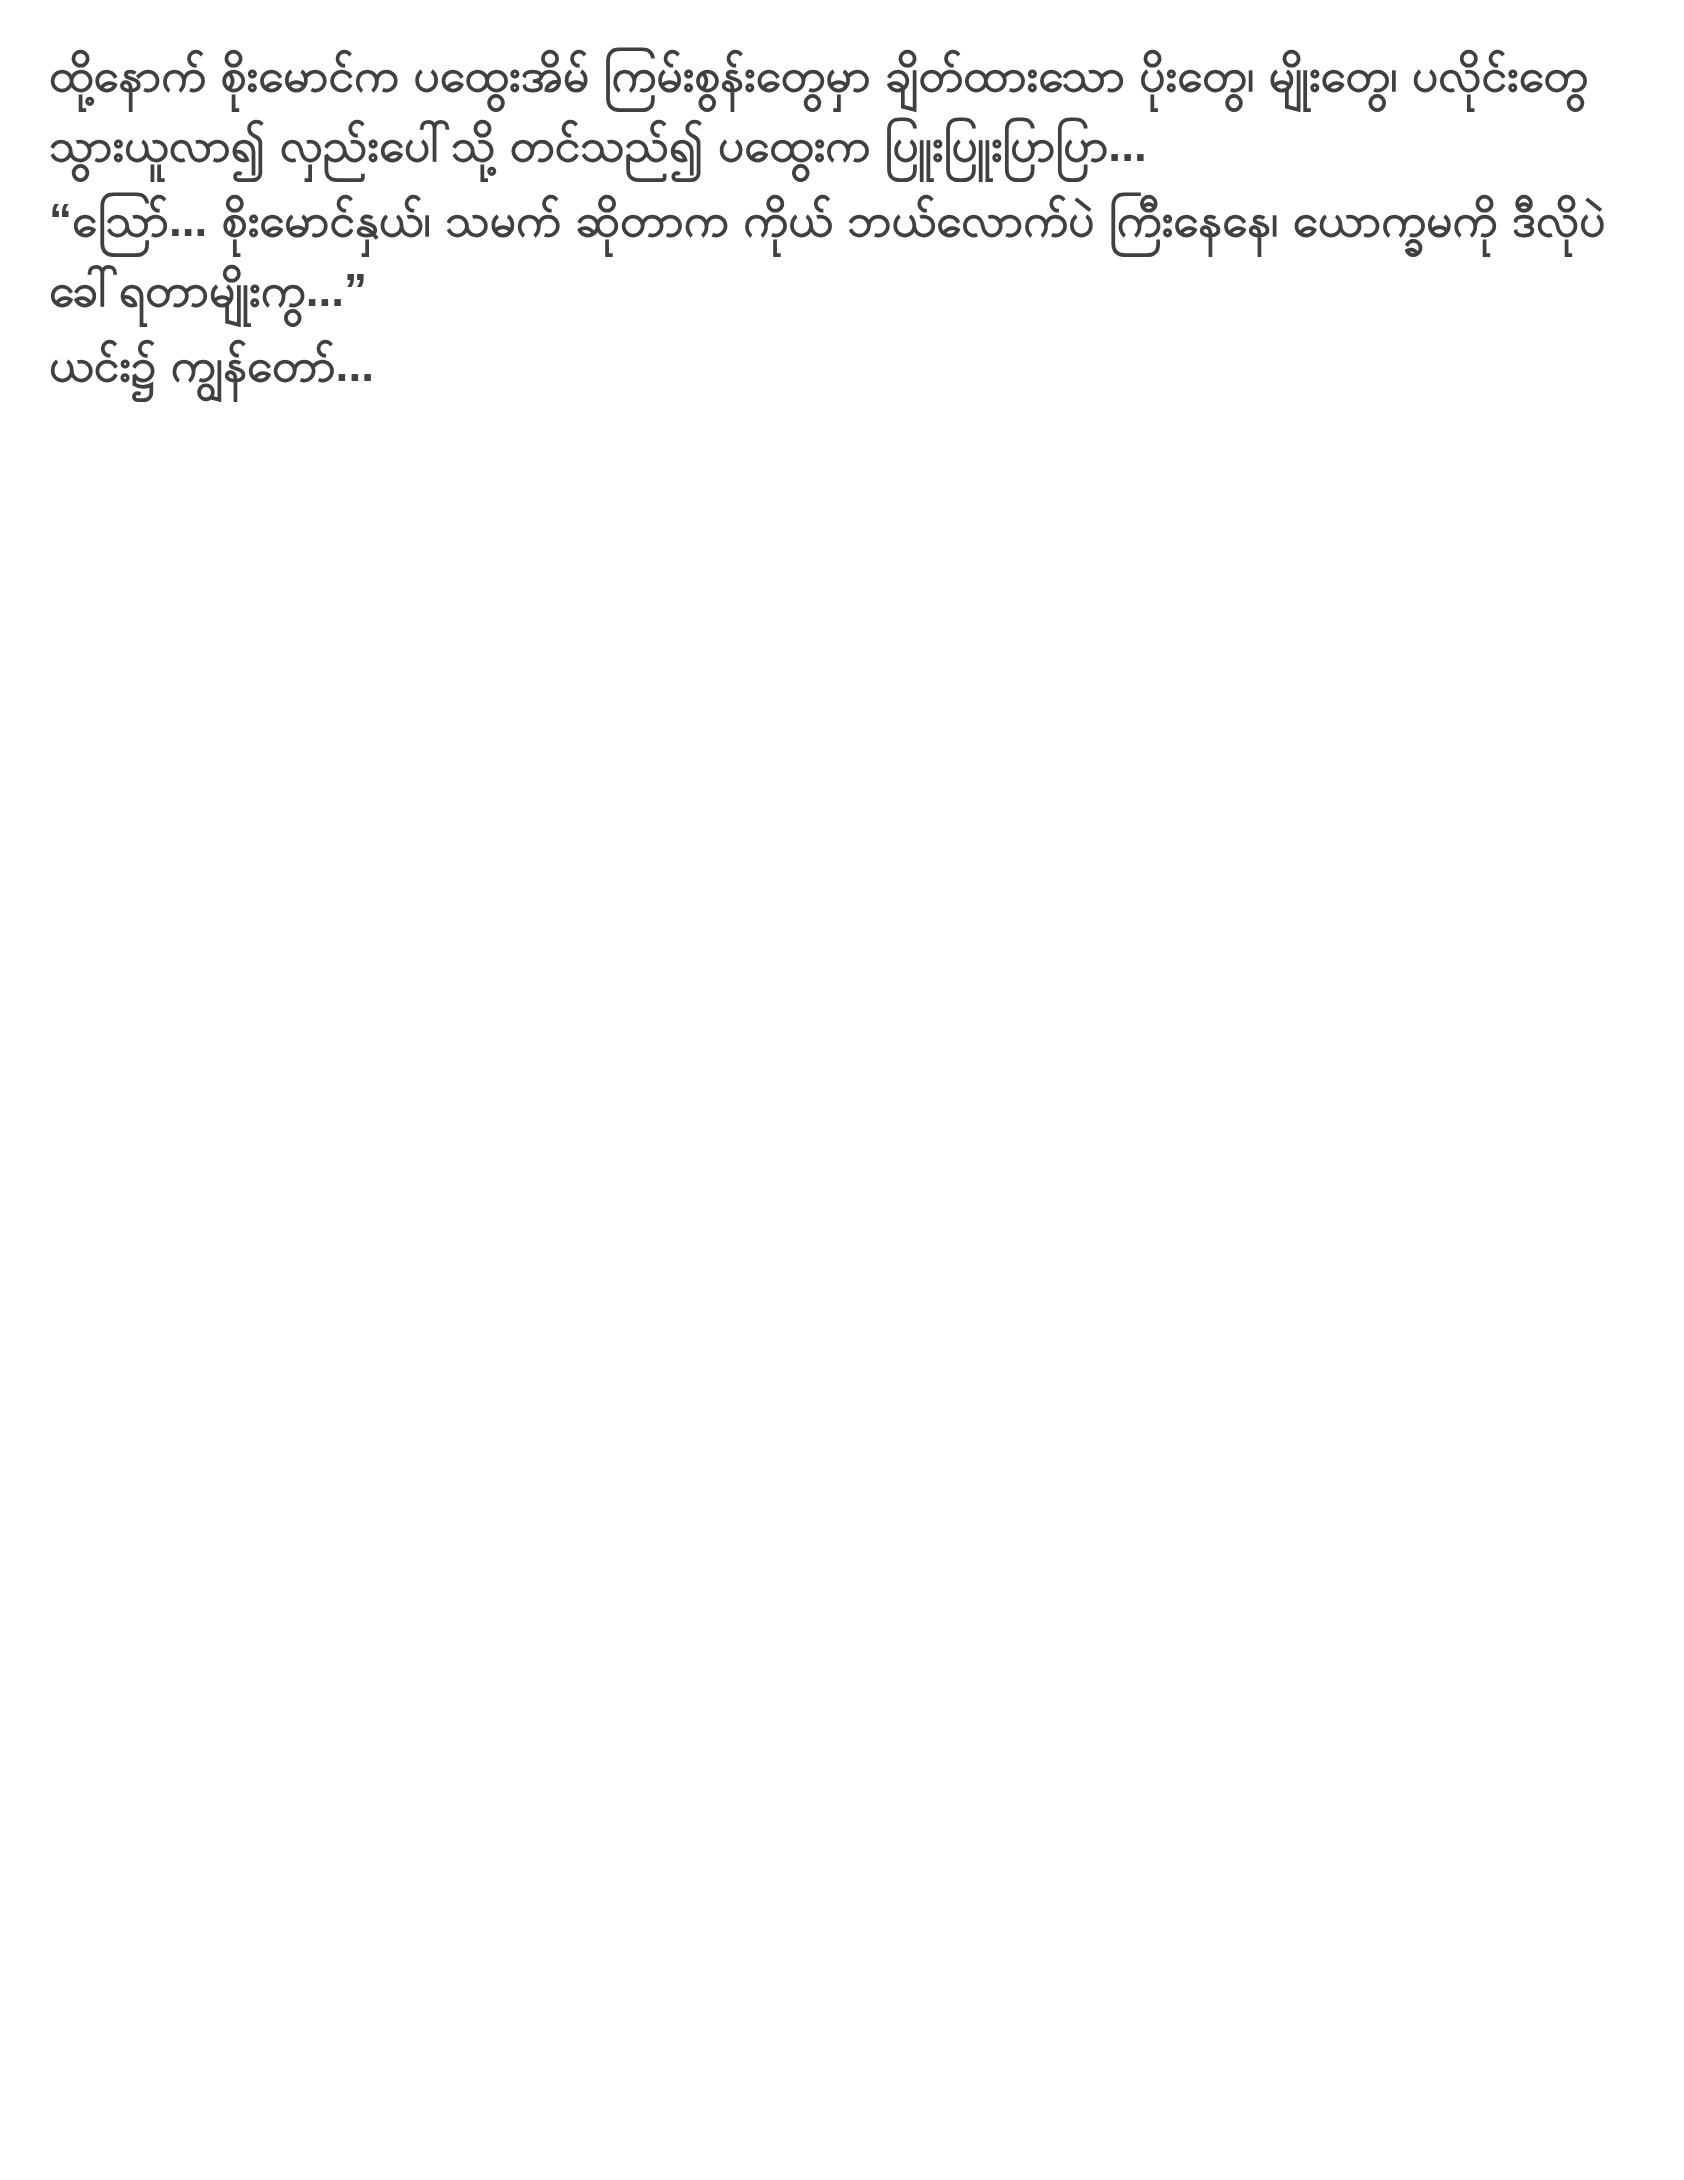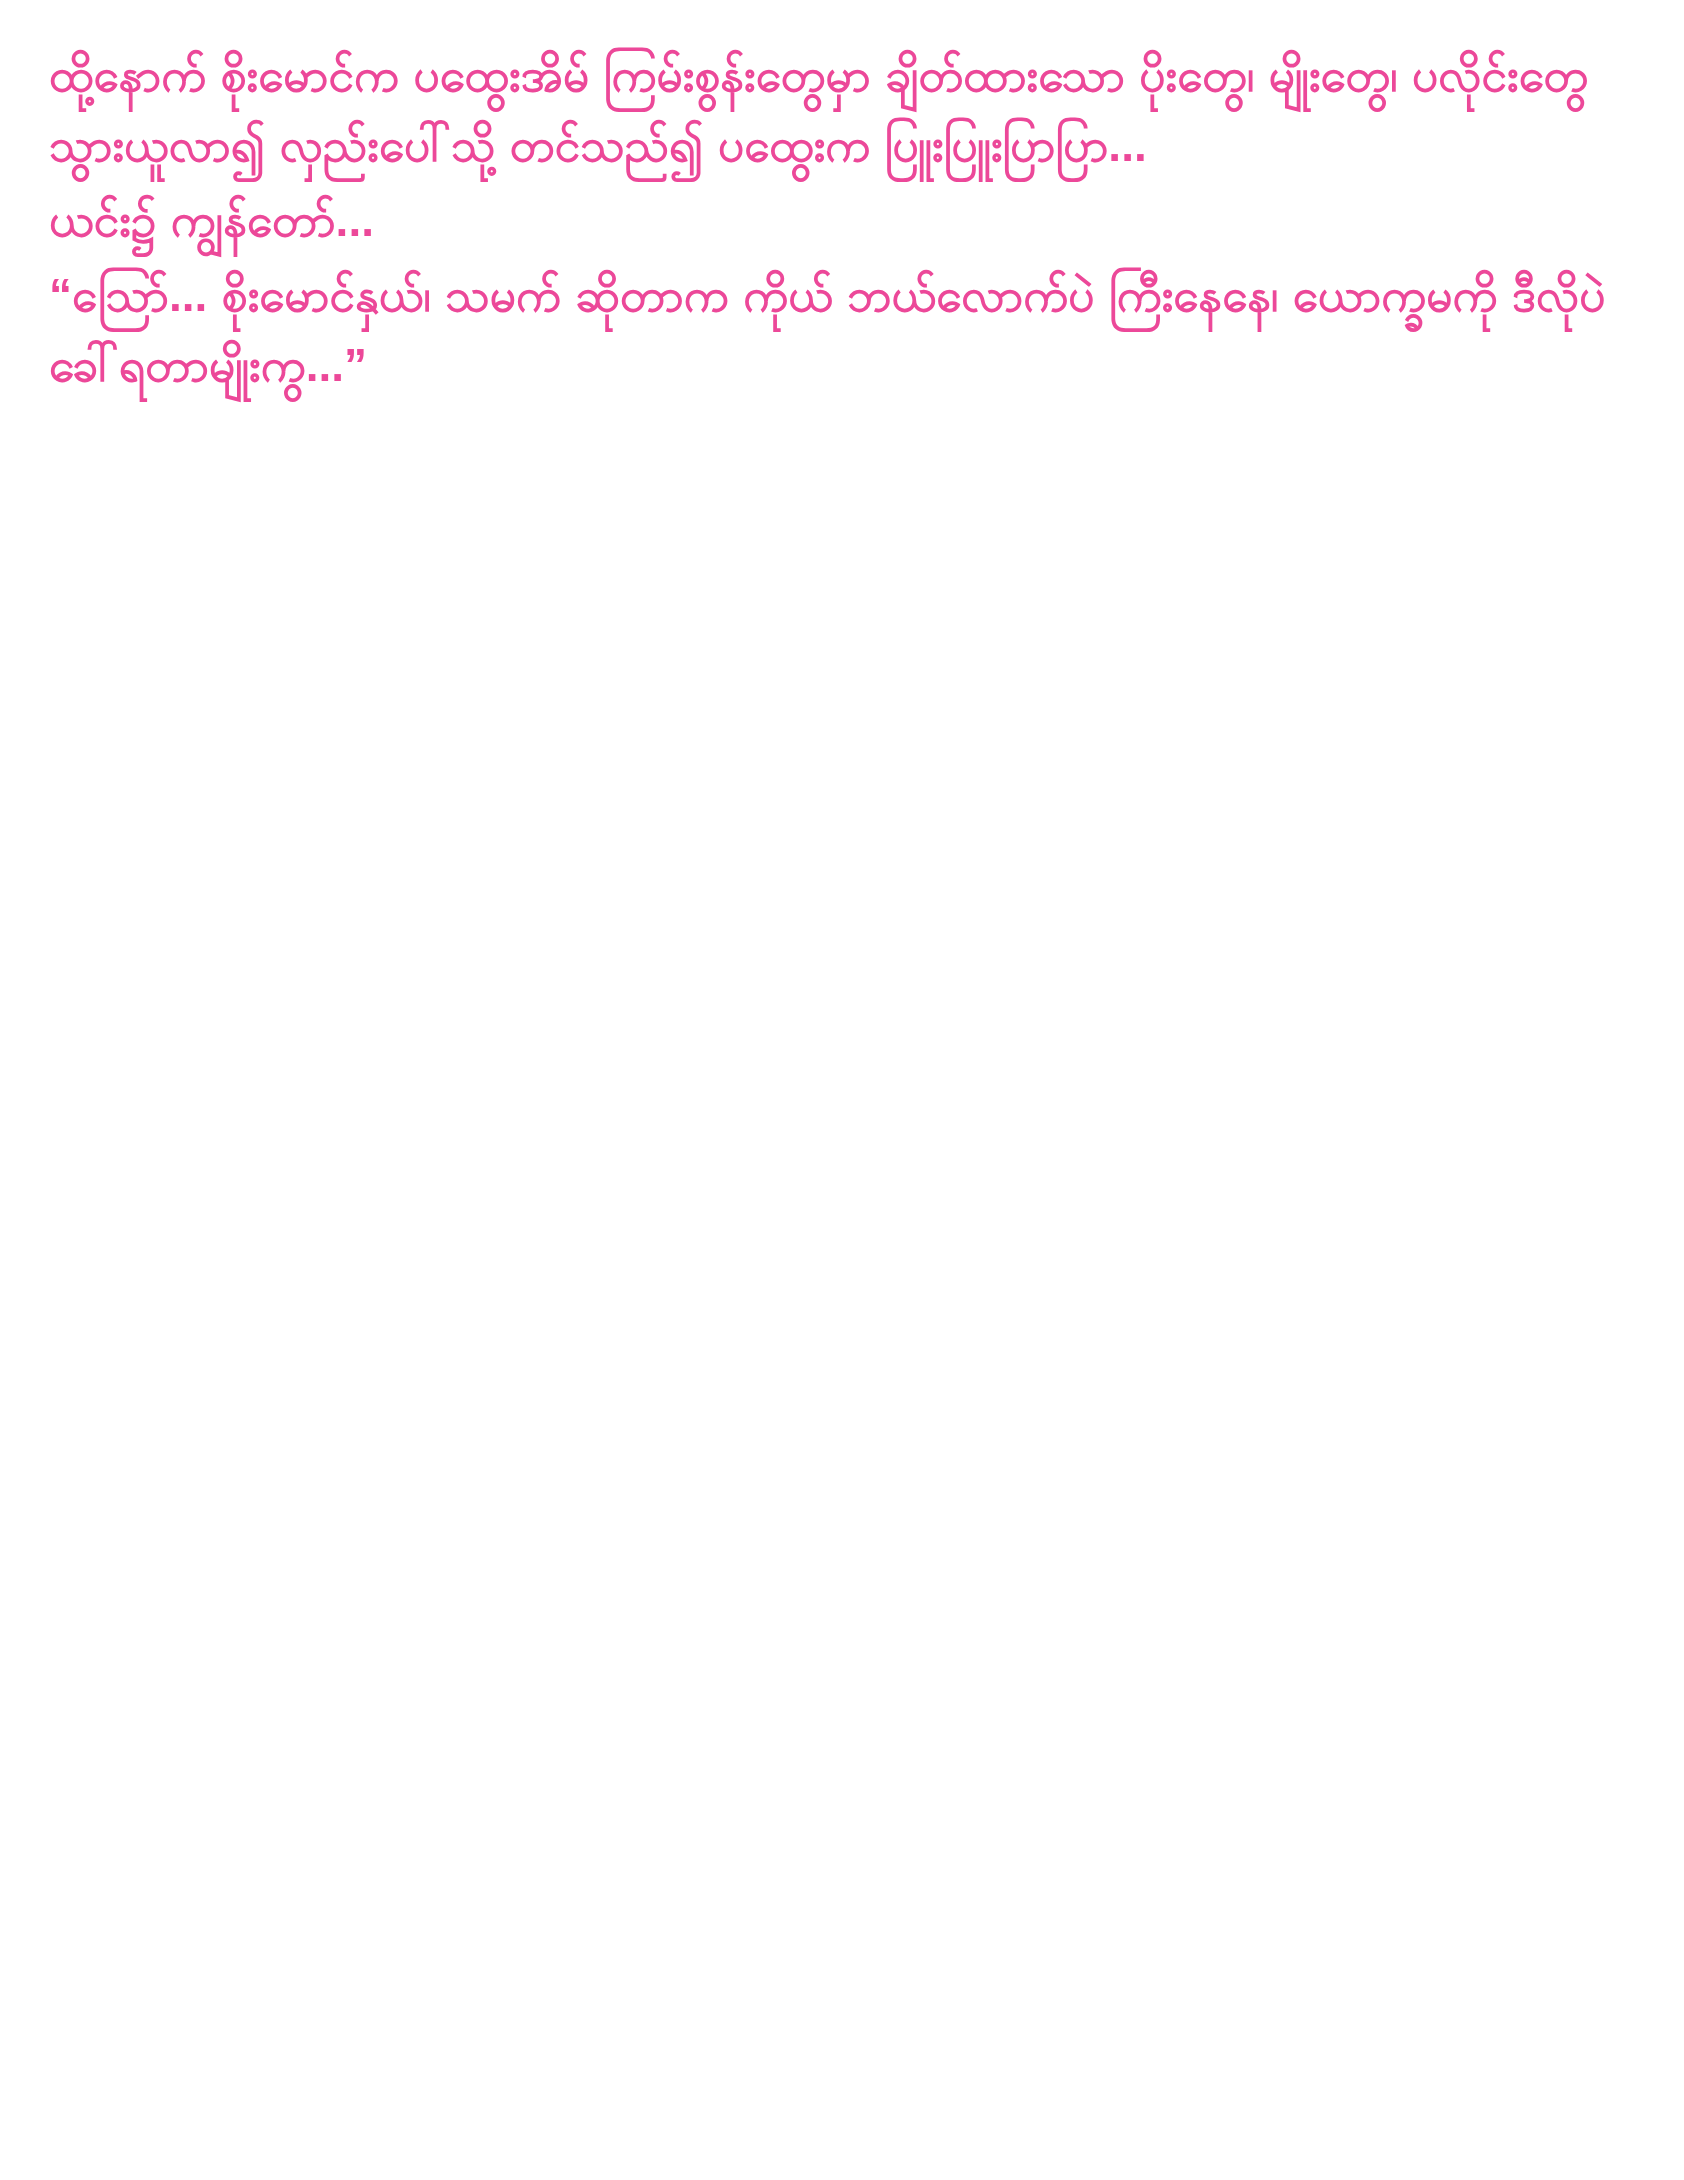--- a/index.html
+++ b/index.html
@@ -20,33 +20,33 @@
     padding: 41px 60px 51px 49px;
     background: #ffffff;
   }
   .doc-body {
     display: block;
   }
   .para {
     font-size: 46px;
     line-height: 1.52;
     font-weight: 700;
-    color: #ec4899;
+    color: #404040;
     margin: 0 0 5.1px 0;
     text-align: left;
     word-spacing: 1.7px;
     letter-spacing: 0px;
   }
   .para:last-child {
     margin-bottom: 0;
   }
 </style>
 </head>
 <body>
 
 <div class="page">
   <div class="doc-body">
     <p class="para">ထို့နောက် စိုးမောင်က ပထွေးအိမ် ကြမ်းစွန်းတွေမှာ ချိတ်ထားသော ပိုးတွေ၊ မျိုးတွေ၊ ပလိုင်းတွေ သွားယူလာ၍ လှည်းပေါ်သို့ တင်သည်၍ ပထွေးက ပြူးပြူးပြာပြာ...</p>
+    <p class="para">“ဩော်... စိုးမောင်နှယ်၊ သမက် ဆိုတာက ကိုယ် ဘယ်လောက်ပဲ ကြီးနေနေ၊ ယောက္ခမကို ဒီလိုပဲ ခေါ်ရတာမျိုးကွ...”</p>
     <p class="para">ယင်း၌ ကျွန်တော်...</p>
-    <p class="para">“ဩော်... စိုးမောင်နှယ်၊ သမက် ဆိုတာက ကိုယ် ဘယ်လောက်ပဲ ကြီးနေနေ၊ ယောက္ခမကို ဒီလိုပဲ ခေါ်ရတာမျိုးကွ...”</p>
   </div>
 </div>
 
 
 </body></html>

